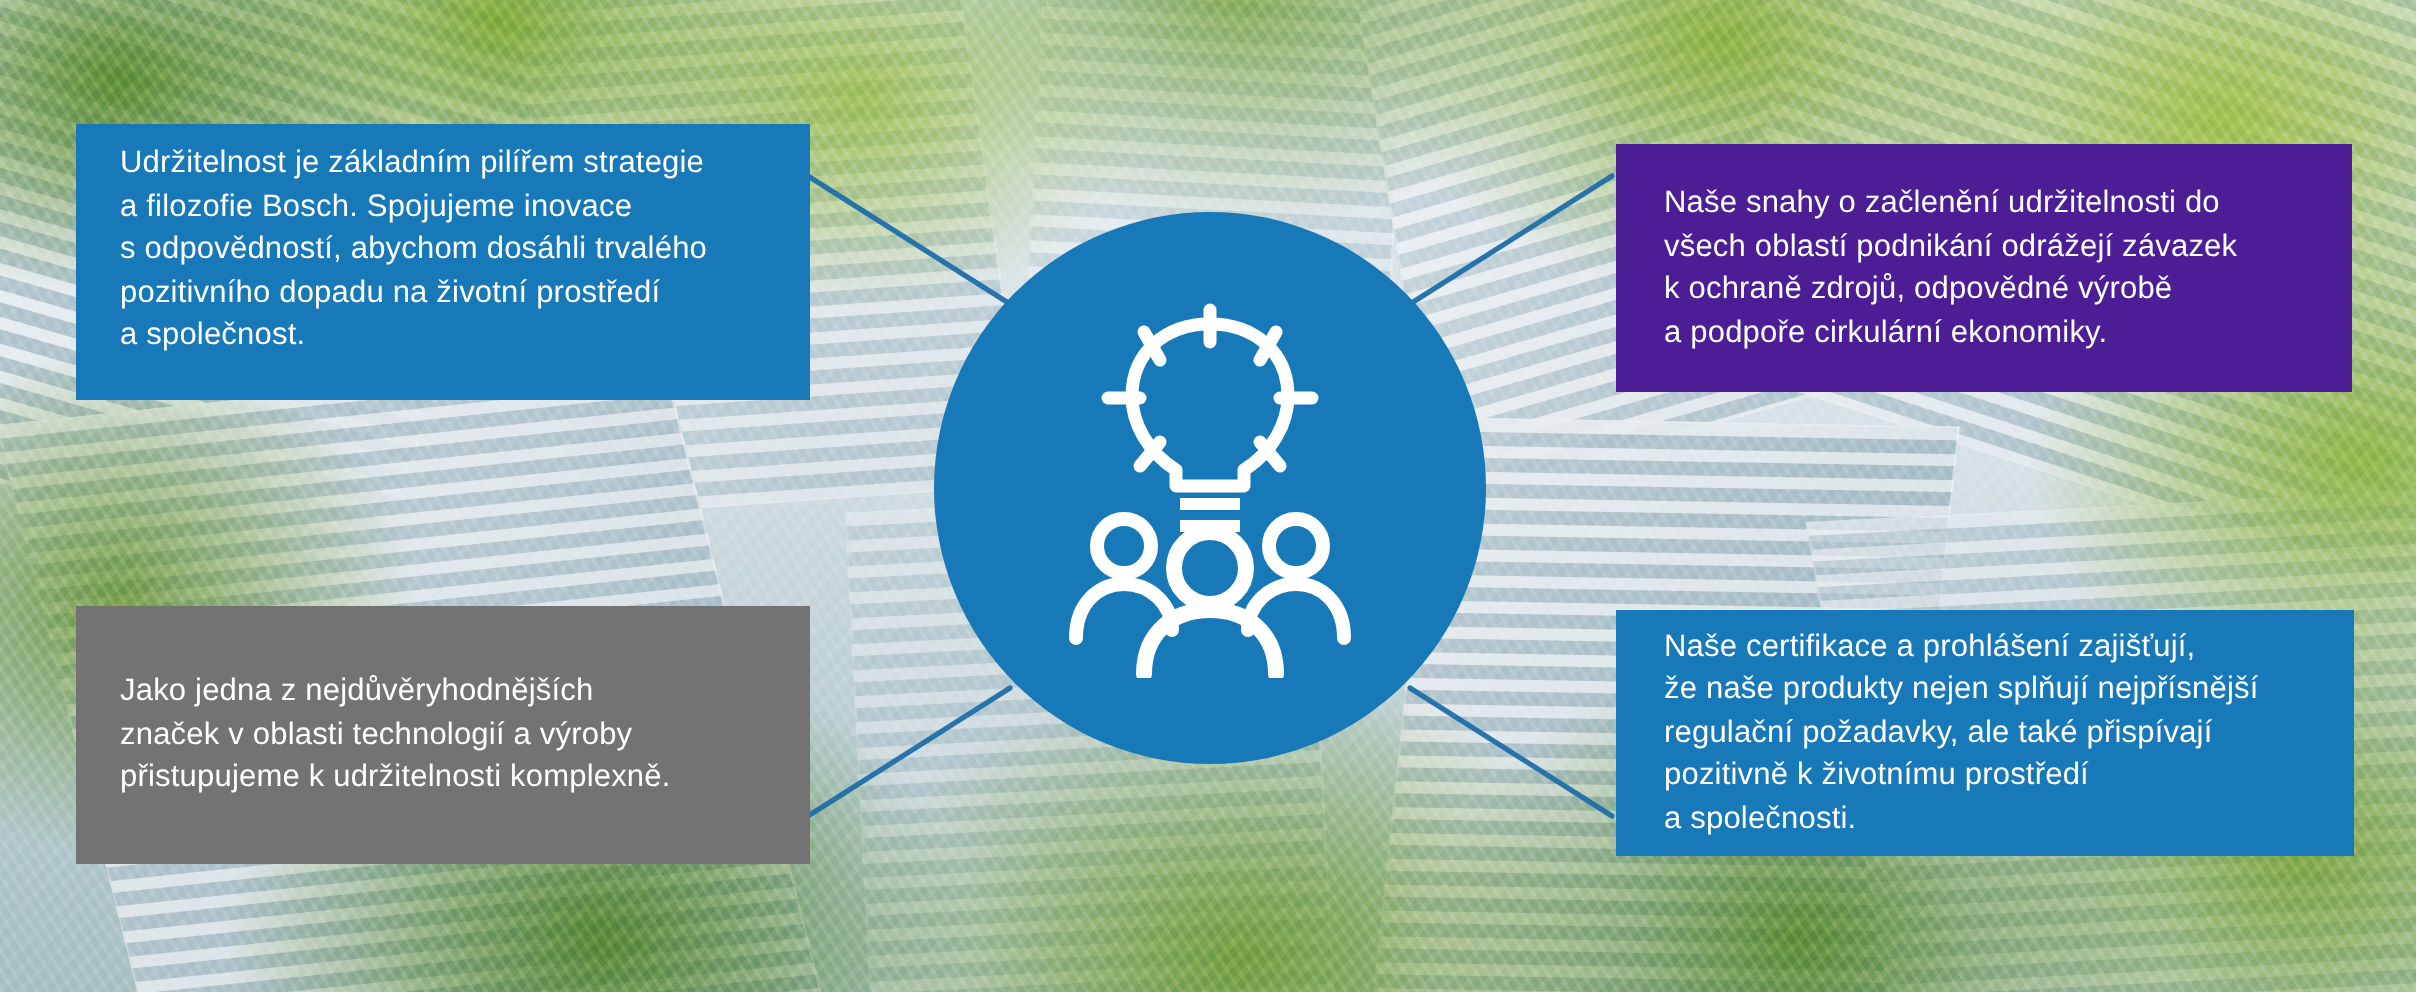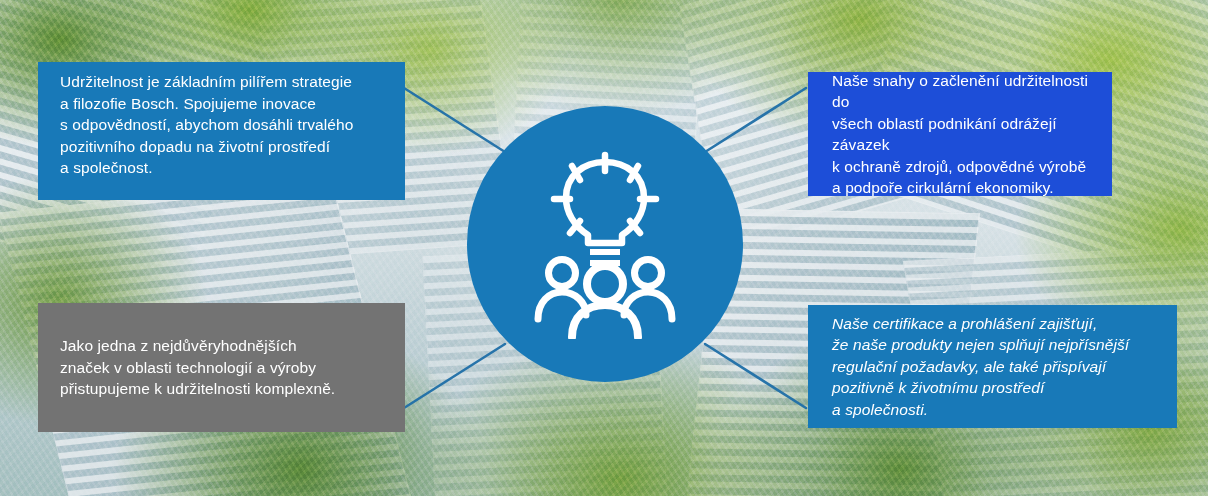--- a/index.html
+++ b/index.html
@@ -190,34 +190,34 @@
   </div>
 
   <div class="panel" style="left:38px; top:62px; width:367px; height:138px; background:#1879b8; padding:14px 22px 26px 22px;">
     <p>Udržitelnost je základním pilířem strategie
 a filozofie Bosch. Spojujeme inovace
 s odpovědností, abychom dosáhli trvalého
 pozitivního dopadu na životní prostředí
 a společnost.</p>
   </div>
 
-  <div class="panel" style="left:808px; top:72px; width:304px; height:124px; background:#1d4ed8; padding:12px 20px 12px 24px;">
+  <div class="panel" style="left:808px; top:72px; width:368px; height:124px; background:#4c1d95; padding:12px 20px 12px 24px;">
     <p>Naše snahy o začlenění udržitelnosti do
 všech oblastí podnikání odrážejí závazek
 k ochraně zdrojů, odpovědné výrobě
 a podpoře cirkulární ekonomiky.</p>
   </div>
 
   <div class="panel" style="left:38px; top:303px; width:367px; height:129px; background:#737373; padding:12px 22px 12px 22px;">
     <p>Jako jedna z nejdůvěryhodnějších
 značek v oblasti technologií a výroby
 přistupujeme k udržitelnosti komplexně.</p>
   </div>
 
-  <div class="panel" style="left:808px; top:305px; width:369px; height:123px; background:#1879b8; padding:10px 20px 10px 24px;font-style:italic;">
+  <div class="panel" style="left:808px; top:305px; width:369px; height:123px; background:#1879b8; padding:10px 20px 10px 24px;">
     <p>Naše certifikace a prohlášení zajišťují,
 že naše produkty nejen splňují nejpřísnější
 regulační požadavky, ale také přispívají
 pozitivně k životnímu prostředí
 a společnosti.</p>
   </div>
 
 </div>
 
 </body></html>

